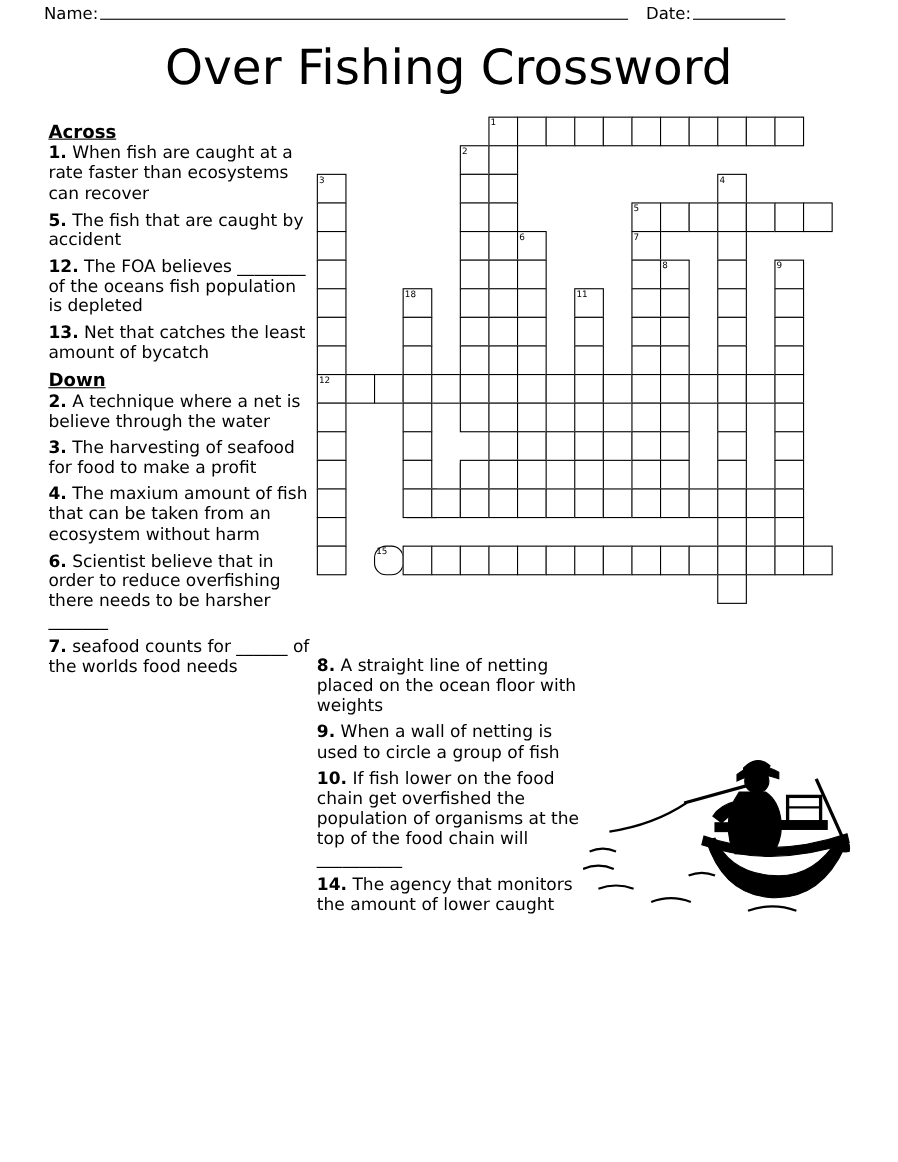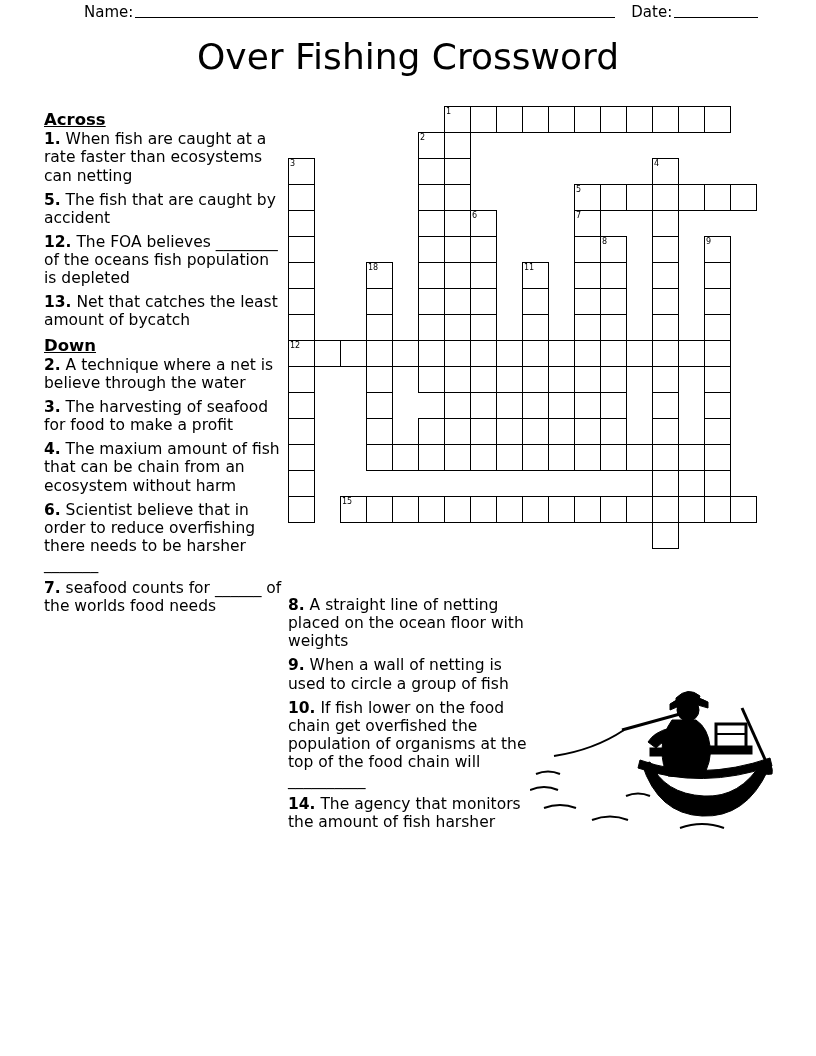--- a/index.html
+++ b/index.html
@@ -26,38 +26,38 @@
     position: absolute;
     top: 0px;
     left: 40px;
     width: 736px;
     height: 24px;
     font-size: 15px;
     display: flex;
     align-items: center;
     white-space: nowrap;
   }
-  .namebar .lbl { margin-right: 2px; margin-left: 44px; }
+  .namebar .lbl { margin-right: 2px; }
   .namebar .rule {
     display: inline-block;
     border-bottom: 1px solid #000;
     height: 11px;
   }
   .rule-name { width: 480px; }
   .rule-date { width: 84px; }
   .namebar .date-lbl { margin-left: 16px; }
 
   
   .title {
     position: absolute;
     top: 36px;
     left: 0;
     width: 816px;
     text-align: center;
-    font-size: 36px;
+    font-size: 44px;
     font-weight: normal;
     font-family: "DejaVu Sans", sans-serif;
     letter-spacing: 0px;
   }
 
   
   .clue-col {
     position: absolute;
     font-size: 15.5px;
     line-height: 1.17;
@@ -127,41 +127,41 @@
     <span class="rule rule-name"></span>
     <span class="lbl date-lbl">Date:</span>
     <span class="rule rule-date"></span>
   </div>
 
   <div class="title">Over Fishing Crossword</div>
 
   <div class="clue-col col-left">
     <div class="section-head">Across</div>
     <div id="across-list">
-        <div class="clue"><b>1.</b><span> When fish are caught at a rate faster than ecosystems can netting</span></div>
+        <div class="clue"><b>1.</b><span> When fish are caught at a rate faster than ecosystems can recover</span></div>
         <div class="clue"><b>5.</b><span> The fish that are caught by accident</span></div>
         <div class="clue"><b>12.</b><span> The FOA believes ________ of the oceans fish population is depleted</span></div>
         <div class="clue"><b>13.</b><span> Net that catches the least amount of bycatch</span></div>
       </div>
     <div class="section-head" style="margin-top:4px;">Down</div>
     <div id="down-left-list">
         <div class="clue"><b>2.</b><span> A technique where a net is believe through the water</span></div>
         <div class="clue"><b>3.</b><span> The harvesting of seafood for food to make a profit</span></div>
-        <div class="clue"><b>4.</b><span> The maxium amount of fish that can be chain from an ecosystem without harm</span></div>
+        <div class="clue"><b>4.</b><span> The maxium amount of fish that can be taken from an ecosystem without harm</span></div>
         <div class="clue"><b>6.</b><span> Scientist believe that in order to reduce overfishing there needs to be harsher _______</span></div>
         <div class="clue"><b>7.</b><span> seafood counts for ______ of the worlds food needs</span></div>
       </div>
   </div>
 
   <div class="clue-col col-mid">
     <div id="down-mid-list">
         <div class="clue"><b>8.</b><span> A straight line of netting placed on the ocean floor with weights</span></div>
         <div class="clue"><b>9.</b><span> When a wall of netting is used to circle a group of fish</span></div>
         <div class="clue"><b>10.</b><span> If fish lower on the food chain get overfished the population of organisms at the top of the food chain will __________</span></div>
-        <div class="clue"><b>14.</b><span> The agency that monitors the amount of fish harsher</span></div>
+        <div class="clue"><b>14.</b><span> The agency that monitors the amount of lower caught</span></div>
       </div>
   </div>
 
   <div class="grid" id="grid">
       <div class="cell" style="left: 156px; top: 0px;">
         <span class="num">1</span>
       </div>
       <div class="cell" style="left: 182px; top: 0px;"></div>
       <div class="cell" style="left: 208px; top: 0px;"></div>
       <div class="cell" style="left: 234px; top: 0px;"></div>
@@ -320,21 +320,21 @@
       <div class="cell" style="left: 286px; top: 338px;"></div>
       <div class="cell" style="left: 312px; top: 338px;"></div>
       <div class="cell" style="left: 338px; top: 338px;"></div>
       <div class="cell" style="left: 364px; top: 338px;"></div>
       <div class="cell" style="left: 390px; top: 338px;"></div>
       <div class="cell" style="left: 416px; top: 338px;"></div>
       <div class="cell" style="left: 0px; top: 364px;"></div>
       <div class="cell" style="left: 364px; top: 364px;"></div>
       <div class="cell" style="left: 416px; top: 364px;"></div>
       <div class="cell" style="left: 0px; top: 390px;"></div>
-      <div class="cell" style="left: 52px; top: 390px;">
+      <div class="cell" style="left: 52px; top: 390px; border-radius: 11px;">
         <span class="num">15</span>
       </div>
       <div class="cell" style="left: 78px; top: 390px;"></div>
       <div class="cell" style="left: 104px; top: 390px;"></div>
       <div class="cell" style="left: 130px; top: 390px;"></div>
       <div class="cell" style="left: 156px; top: 390px;"></div>
       <div class="cell" style="left: 182px; top: 390px;"></div>
       <div class="cell" style="left: 208px; top: 390px;"></div>
       <div class="cell" style="left: 234px; top: 390px;"></div>
       <div class="cell" style="left: 260px; top: 390px;"></div>

